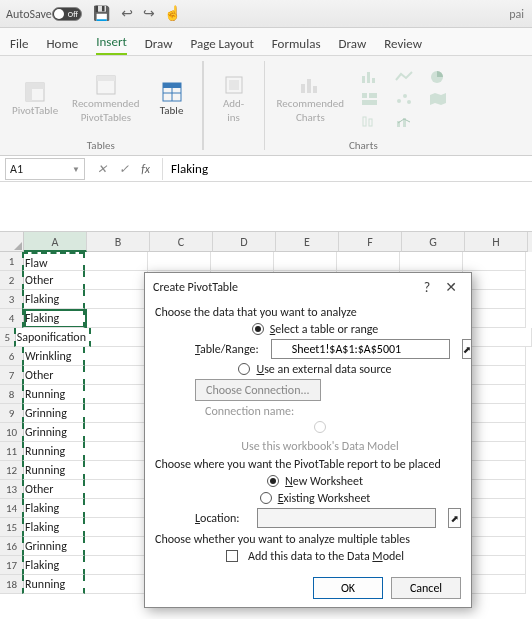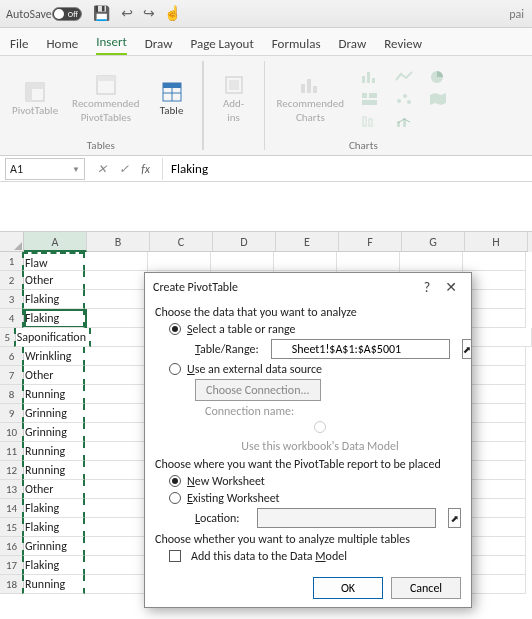--- a/index.html
+++ b/index.html
@@ -53,21 +53,21 @@
   .row:first-child .cell:first-of-type { font-weight:normal; }
   
   .active-outline { position:absolute; border:2px solid #217346; pointer-events:none;}
   
   .dialog { position:absolute; left:144px; top:272px; width:328px; height:336px; background:#fff; border:1px solid #888; box-shadow:3px 3px 12px rgba(0,0,0,0.35);}
   .dlg-title { height:28px; display:flex; align-items:center; padding:0 8px; font-size:12px; background:#fff;}
   .dlg-title .t { flex:1;}
   .dlg-title .help,.dlg-title .close { width:24px; text-align:center; font-size:14px; color:#444; cursor:pointer;}
   .dlg-body { padding:4px 10px 8px; font-size:12px;}
   .dlg-body .section { margin-top:4px;}
-  .radio-row { display:flex; align-items:center; gap:6px; margin:3px 0 3px 14px;}
+  .radio-row { display:flex; align-items:center; gap:6px; margin:3px 0 3px 14px;justify-content:center;}
   .radio { width:12px; height:12px; border:1px solid #555; border-radius:50%; display:inline-block; position:relative; background:#fff;}
   .radio.checked::after { content:""; width:6px; height:6px; background:#222; border-radius:50%; position:absolute; left:2px; top:2px;}
   .field-row { display:flex; align-items:center; gap:12px; margin:3px 0 3px 40px;}
   .field-label { width:85px;}
   .u { text-decoration: underline;}
   .txtin { flex:1; border:1px solid #888; height:20px; padding:0 20px; font-size:12px;}
   .collapse-btn { width:20px; height:20px; border:1px solid #888; background:#fdfdfd; display:flex; align-items:center; justify-content:center; font-size:10px;}
   .dbtn { height:22px; border:1px solid #999; background:#f2f2f2; padding:0 10px; font-size:12px; color:#888;}
   .chk { width:12px; height:12px; border:1px solid #555; display:inline-block; background:#fff; margin-right:4px;}
   .dim { color:#999;}

